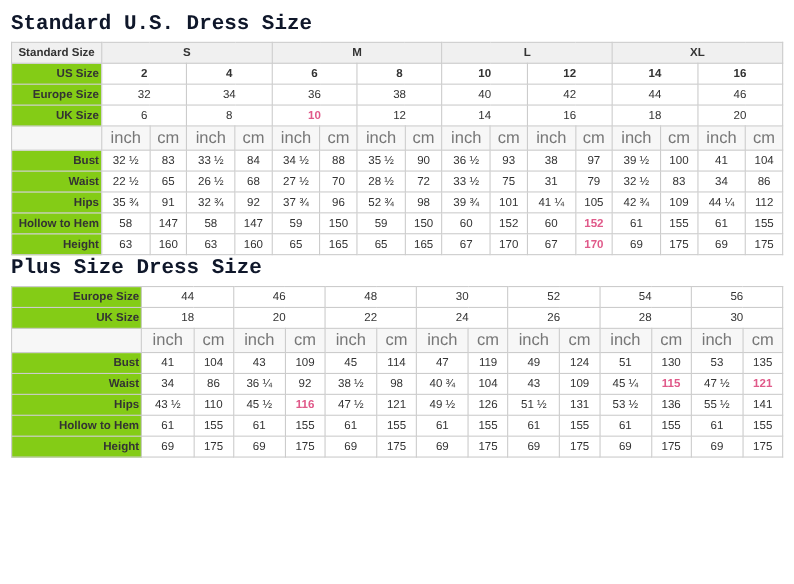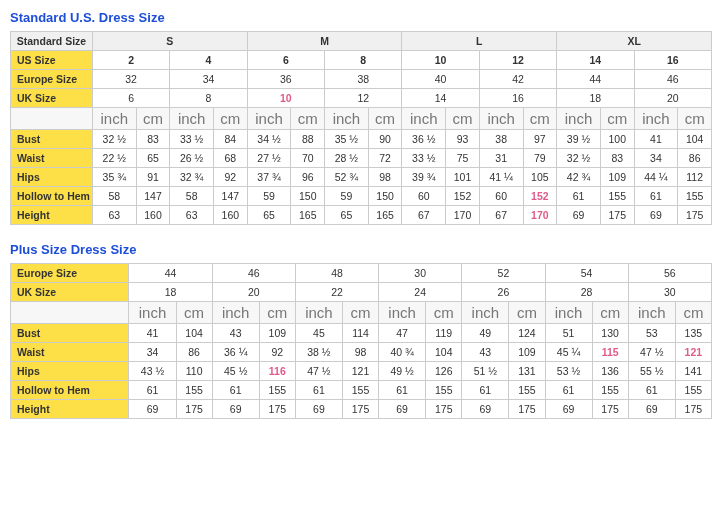--- a/index.html
+++ b/index.html
@@ -5,42 +5,43 @@
     * { margin: 0; padding: 0; box-sizing: border-box; }
     body {
       font-family: Arial, sans-serif;
       font-size: 11px;
       background: #fff;
       color: #333;
       padding: 10px;
       width: 722px;
     }
     h2 {
-      font-size: 13px;
+      font-size: 19px;
       font-weight: bold;
       margin-bottom: 6px;
-      color: #1d4ed8;
+      color: #0f172a;
+      font-family: Liberation Mono, monospace;
     }
     table {
       width: 100%;
       border-collapse: collapse;
-      margin-bottom: 17px;
+      margin-bottom: 0;
     }
     th, td {
       border: 1px solid #ccc;
       text-align: center;
       padding: 3px 2px;
       font-size: 10.5px;
       white-space: nowrap;
     }
     .row-label {
-      text-align: left;
+      text-align: right;
       font-weight: bold;
       padding-left: 6px;
-      background: #fde047;
+      background: #84cc16;
     }
     .size-header {
       background: #f0f0f0;
       font-weight: bold;
     }
     .highlight-pink {
       color: #e05a8a;
       font-weight: bold;
     }
     .unit-row td {

